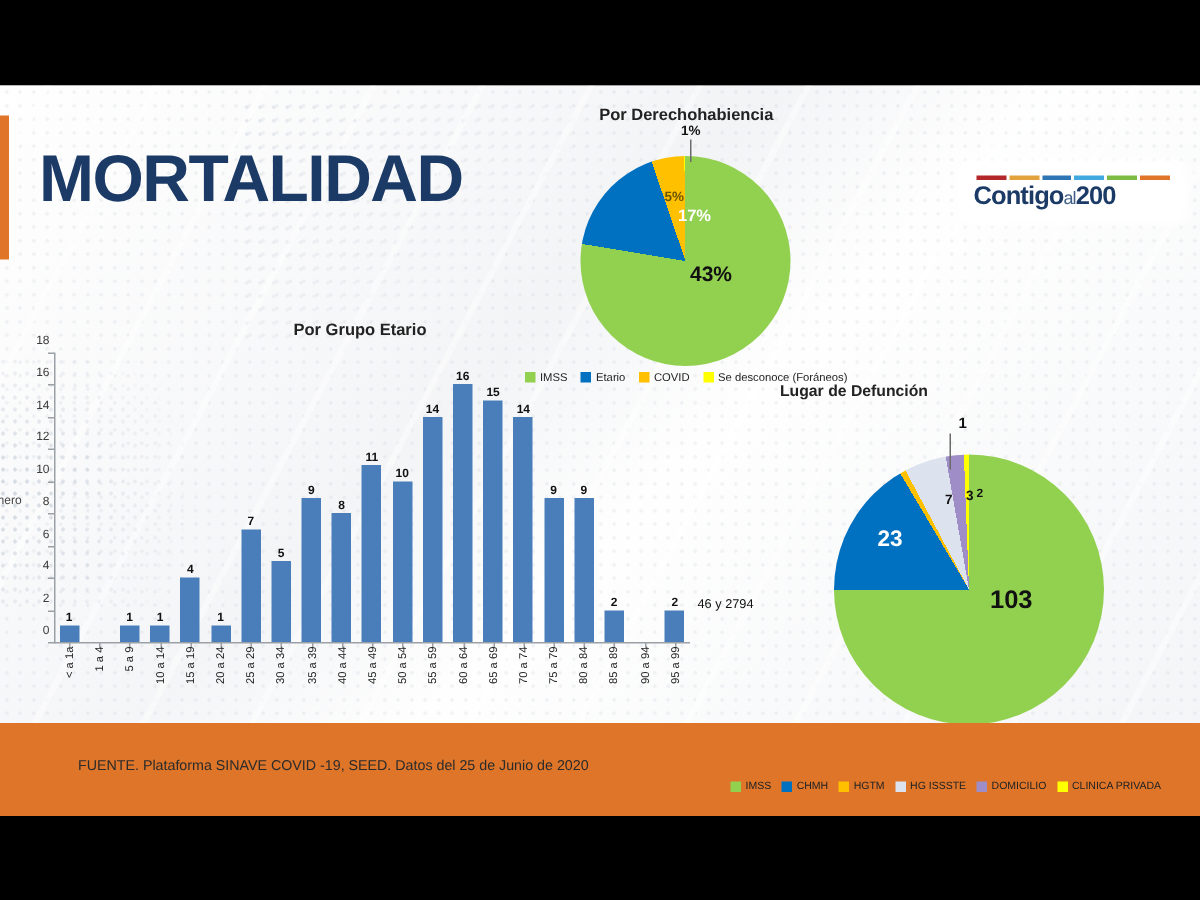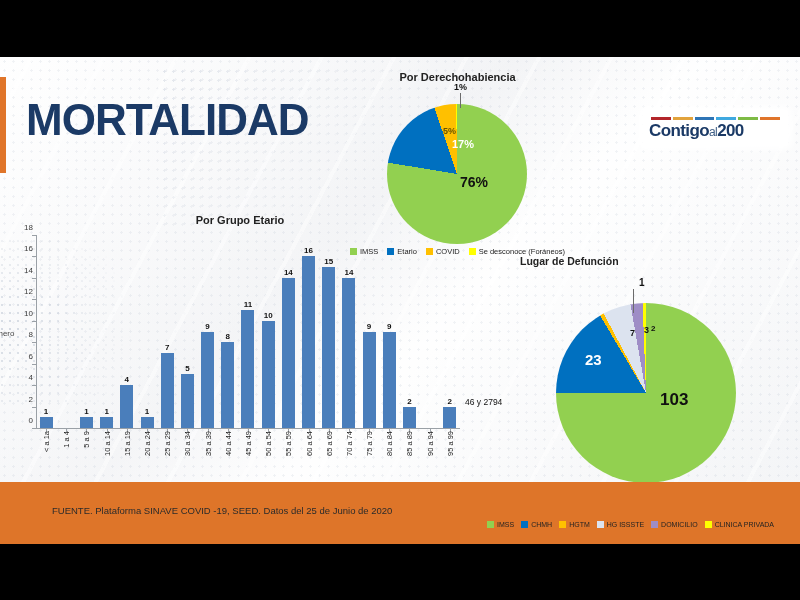--- a/index.html
+++ b/index.html
@@ -368,21 +368,21 @@
           <div class="x-label-slot">
             <span class="x-label">95 a 99</span>
           </div>
         </div>
       <div id="bar-annotation">46 y 2794</div>
     </div>
 
     <div id="pie-derecho">
       <div id="pie-derecho-title">Por Derechohabiencia</div>
       <div id="pie-derecho-circle" style="background: conic-gradient(rgb(146, 208, 80) 3deg, rgb(146, 208, 80) 279.364deg, rgb(0, 112, 192) 279.364deg, rgb(0, 112, 192) 341.182deg, rgb(255, 192, 0) 341.182deg, rgb(255, 192, 0) 359.364deg, rgb(255, 255, 0) 359.364deg, rgb(255, 255, 0) 363deg);"></div>
-      <div class="pie-label" id="pd-l76">76%</div>
+      <div class="pie-label" id="pd-l76">43%</div>
       <div class="pie-label" id="pd-l17">17%</div>
       <div class="pie-label" id="pd-l5">5%</div>
       <div class="pie-label" id="pd-l1">1%</div>
       <div id="pd-leader"></div>
       <div id="pie-derecho-legend">
           <span class="legend-item">
             <span class="legend-swatch" style="background: rgb(146, 208, 80);"></span>
             <span>IMSS</span>
           </span>
           <span class="legend-item">

